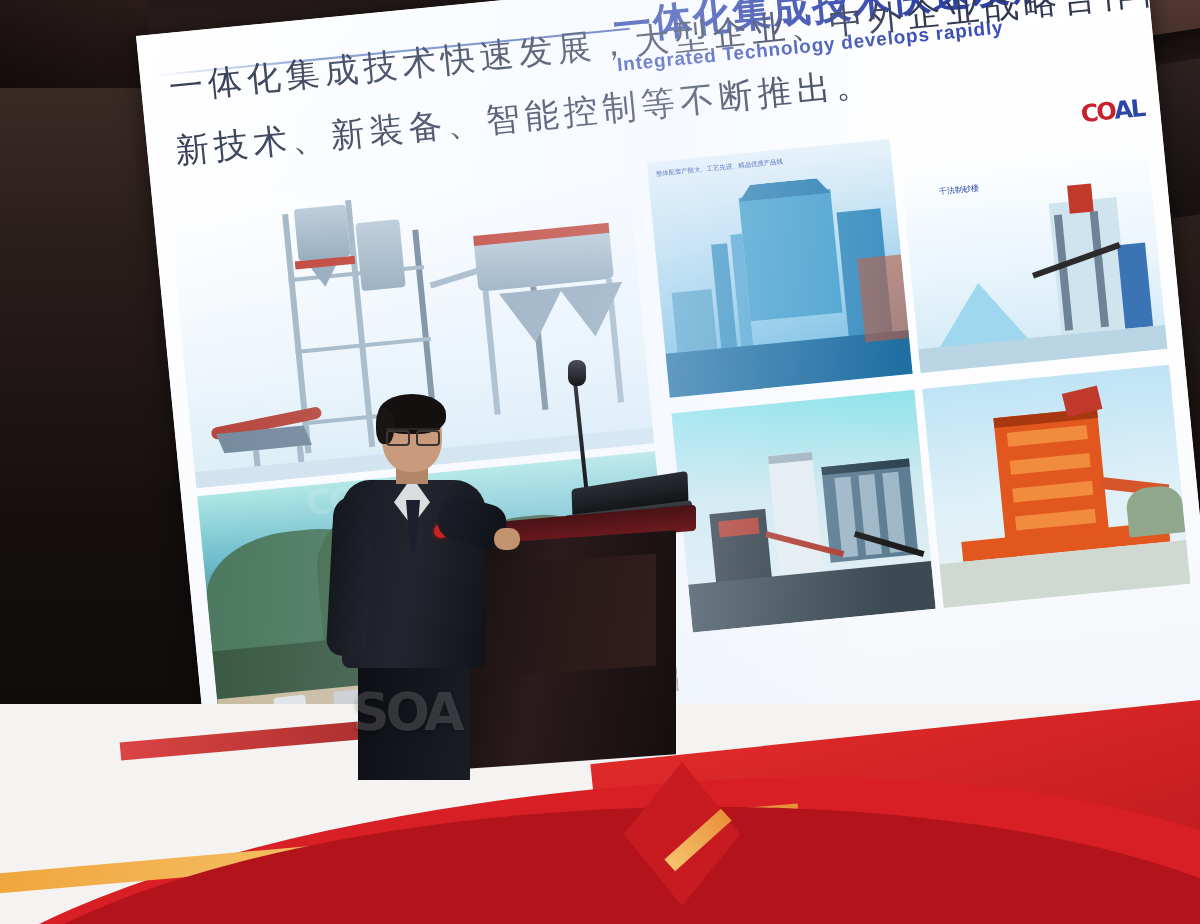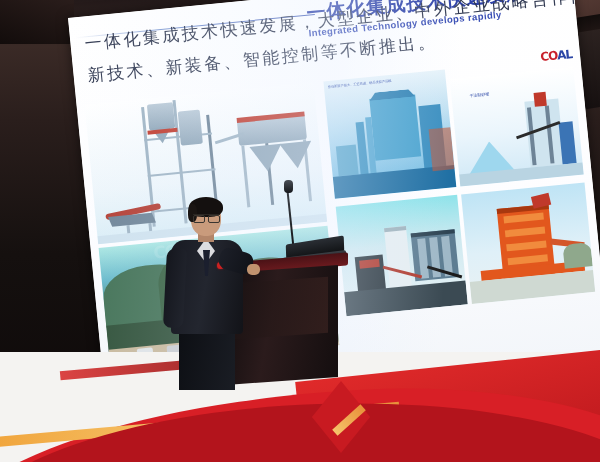--- a/index.html
+++ b/index.html
@@ -310,14 +310,15 @@
     <div class="lapel-flower"></div>
     <div class="arm-r"></div>
     <div class="hand"></div>
     <div class="neck"></div>
     <div class="head"></div>
     <div class="hair"></div>
     <div class="hair2"></div>
     <div class="glasses"></div>
   </div>
 
+  <div class="wm">SOA</div>
 
 </div>
 
 </body></html>

